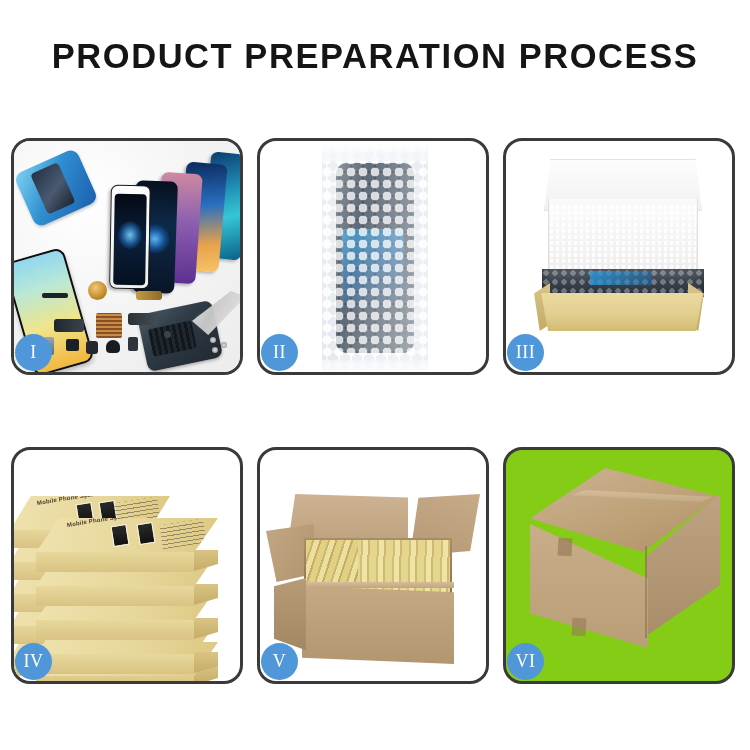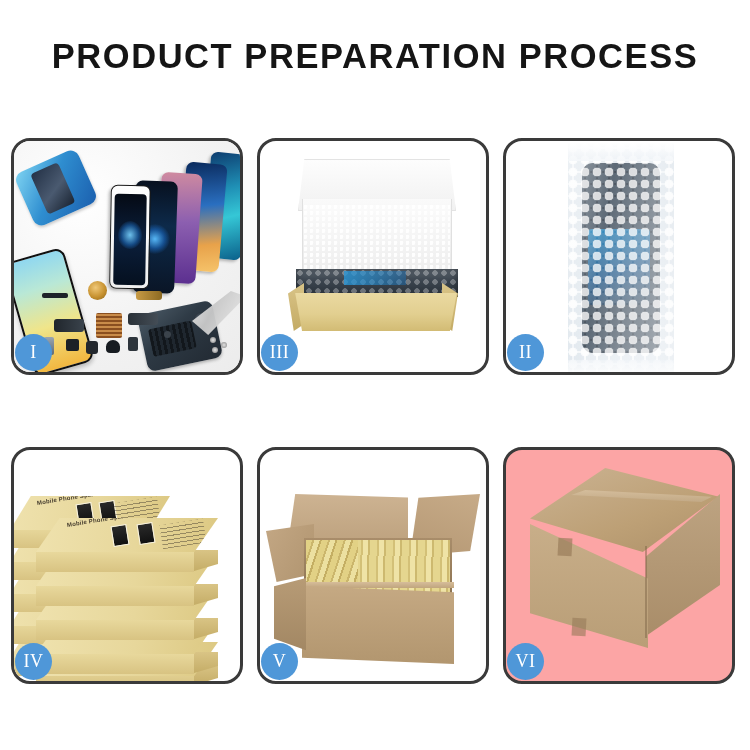--- a/index.html
+++ b/index.html
@@ -400,21 +400,21 @@
     left: 14px; top: 128px; width: 32px; height: 82px;
     background: linear-gradient(180deg,#b79b76 0%, #a08561 100%);
     clip-path: polygon(0% 10%, 100% 0%, 100% 88%, 0% 74%);
   }
   .c5-tape {
     left: 42px; top: 132px; width: 152px; height: 6px;
     background: linear-gradient(180deg,#d6bd9a 0%, #c0a57e 100%);
   }
 
   
-  .p6 { background: #fca5a5; }
+  .p6 { background: #84cc16; }
   .c6 { position: absolute; }
   .c6-top {
     left: 24px; top: 18px; width: 188px; height: 84px;
     background: linear-gradient(160deg,#cbb392 0%, #bda076 60%, #ae9169 100%);
     clip-path: polygon(40% 0%, 100% 34%, 60% 100%, 0% 60%);
   }
   .c6-tape {
     left: 30px; top: 40px; width: 176px; height: 18px;
     background: linear-gradient(180deg, rgba(214,191,158,0.9), rgba(186,160,124,0.9));
     clip-path: polygon(28% 0%, 100% 38%, 94% 66%, 20% 28%);
@@ -486,46 +486,46 @@
         <div class="prt tiny1"></div>
 
         <div class="tweezer"></div>
         <div class="screws">
             <i></i>
             <i></i>
             <i></i>
           </div>
       </div>
       <div class="badge">I</div>
+    </div>
+
+    <div class="panel p2">
+      <div class="photo">
+        <div class="bubblebag">
+          <div class="innerprod"></div>
+          <div class="bubbles"></div>
+          <div class="bagsheen"></div>
+          <div class="bagseal-t"></div>
+          <div class="bagseal-b"></div>
+        </div>
+      </div>
+      <div class="badge">II</div>
     </div>
 
     <div class="panel p3">
       <div class="photo">
         <div class="box3-lidback"></div>
         <div class="box3-inner"></div>
         <div class="box3-foam"></div>
         <div class="box3-prod"></div>
         <div class="box3-sideL"></div>
         <div class="box3-sideR"></div>
         <div class="box3-front"></div>
       </div>
       <div class="badge">III</div>
-    </div>
-
-    <div class="panel p2">
-      <div class="photo">
-        <div class="bubblebag">
-          <div class="innerprod"></div>
-          <div class="bubbles"></div>
-          <div class="bagsheen"></div>
-          <div class="bagseal-t"></div>
-          <div class="bagseal-b"></div>
-        </div>
-      </div>
-      <div class="badge">II</div>
     </div>
 
     <div class="panel p4">
       <div class="photo">
         <div class="stackwrap">
 
           <div class="sbox sA5">
             <div class="side"></div>
             <div class="front"></div>
             <div class="top"></div>

